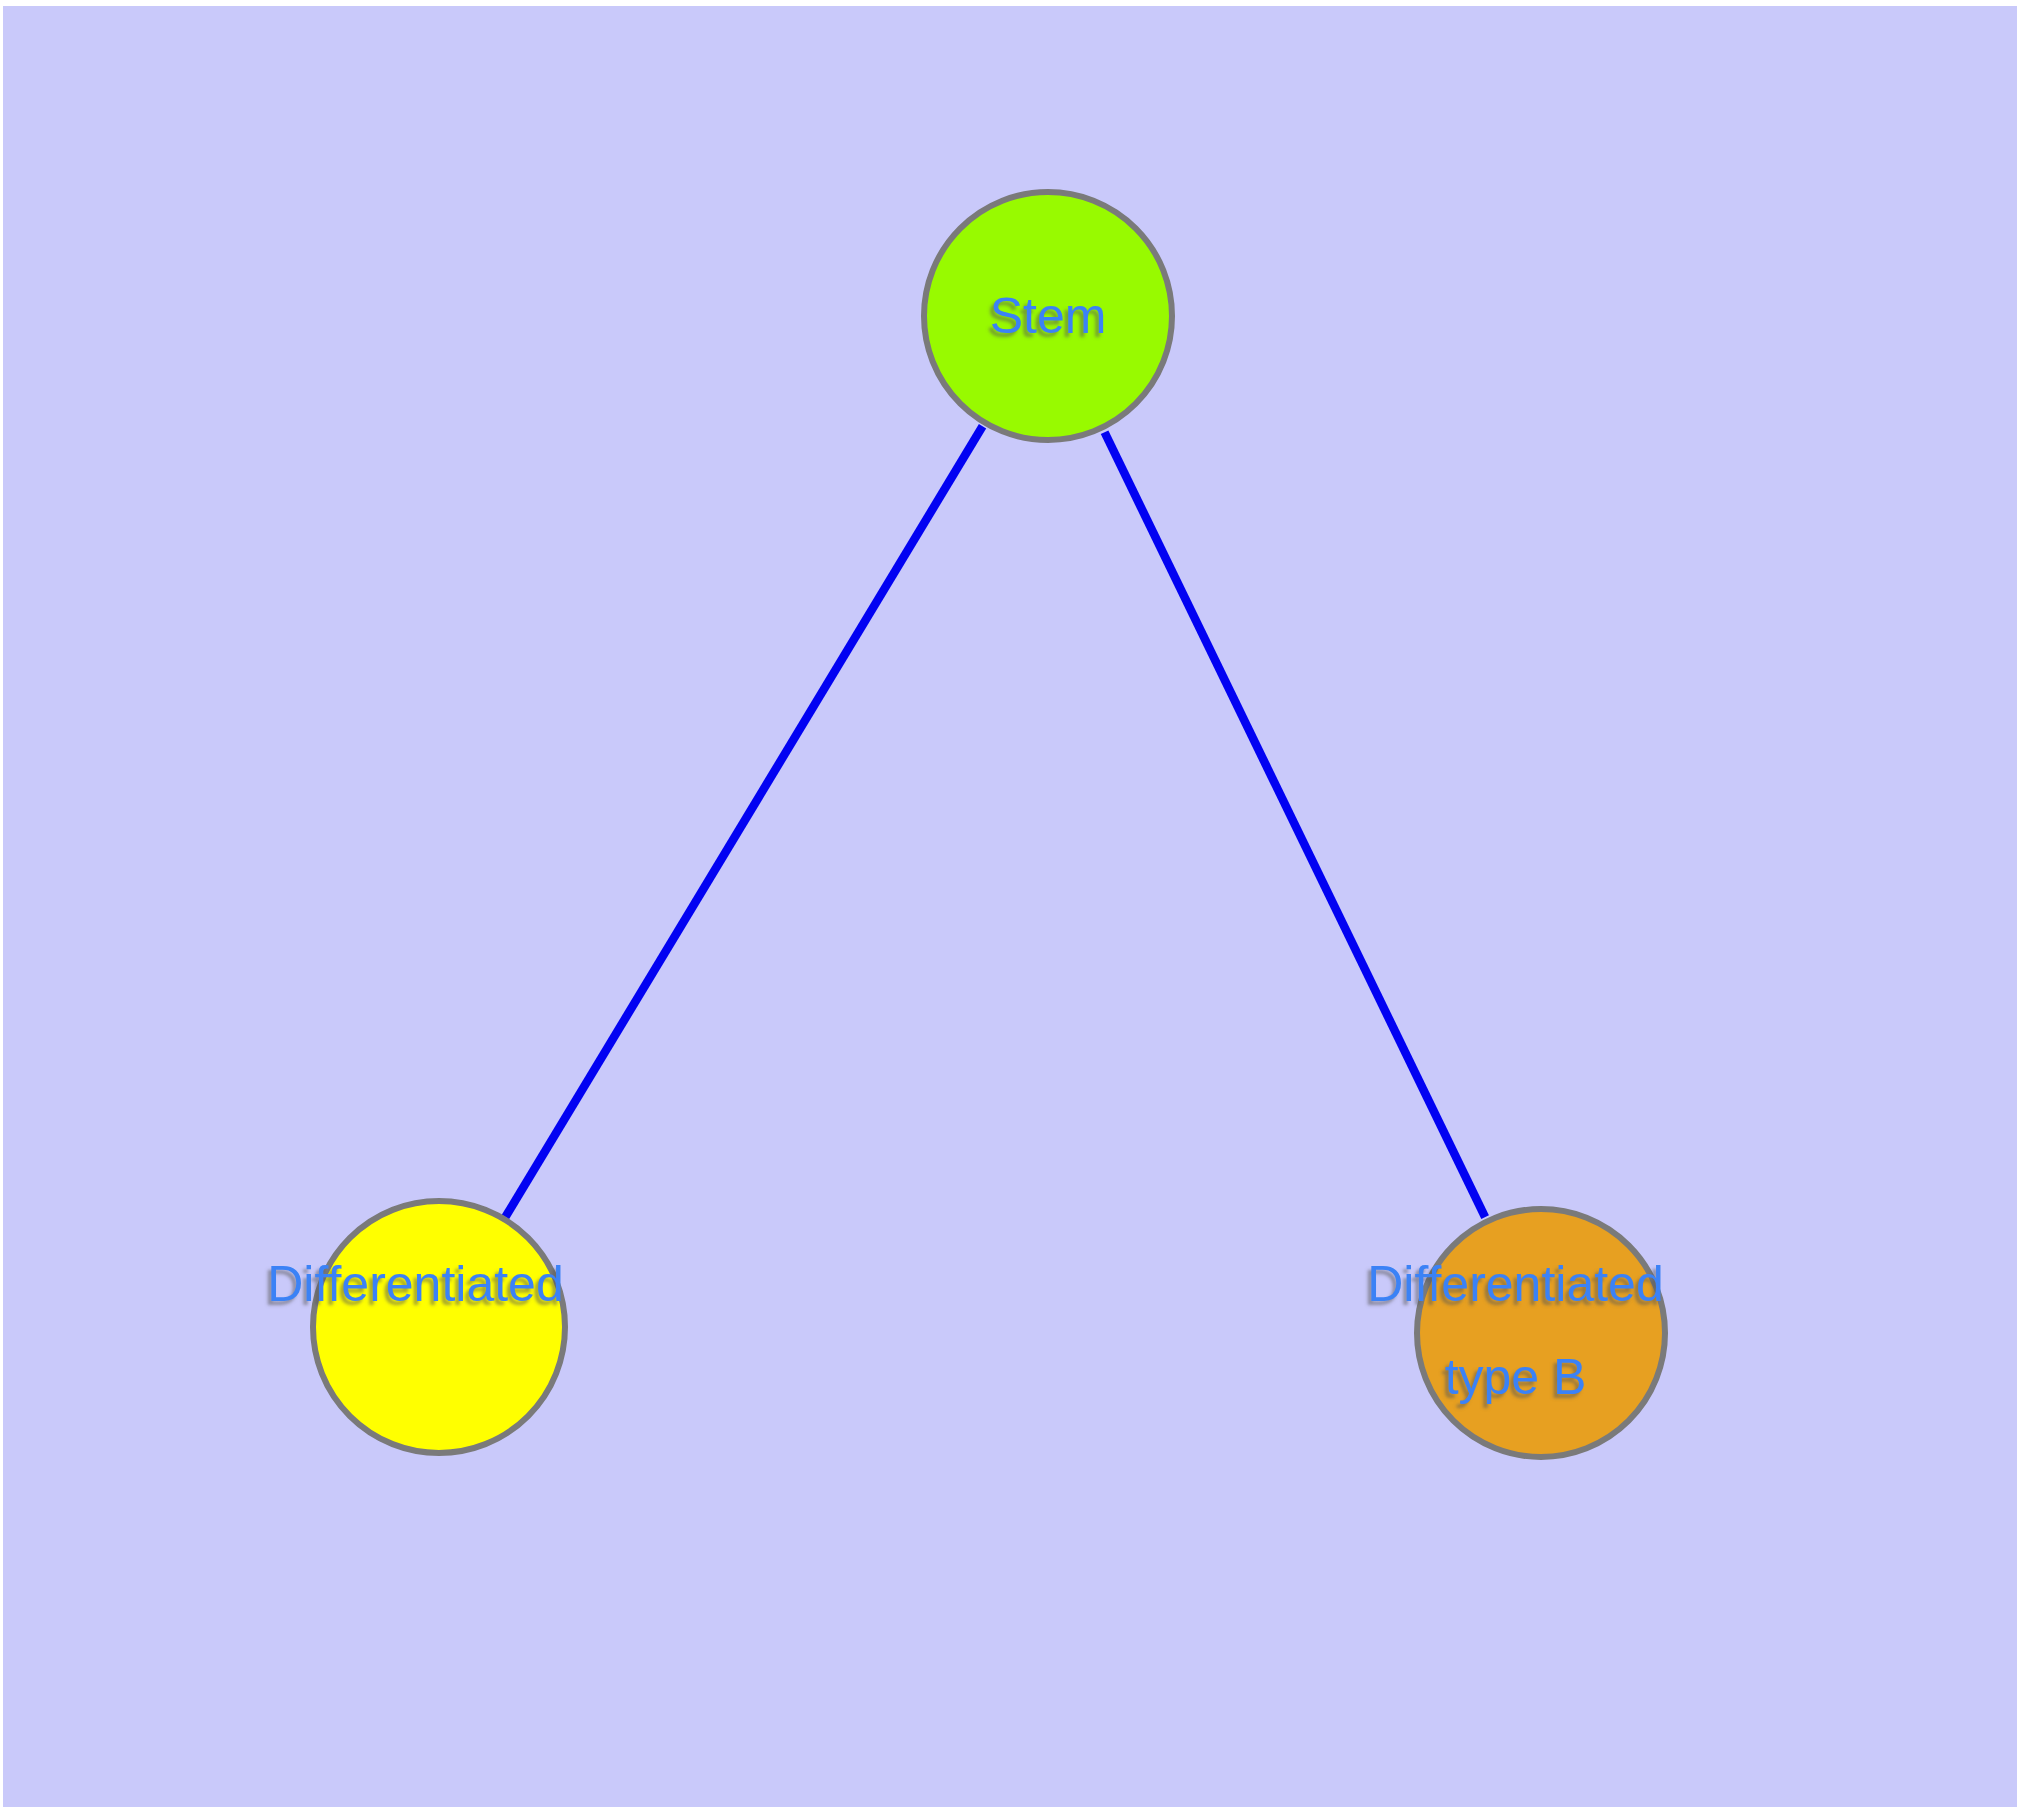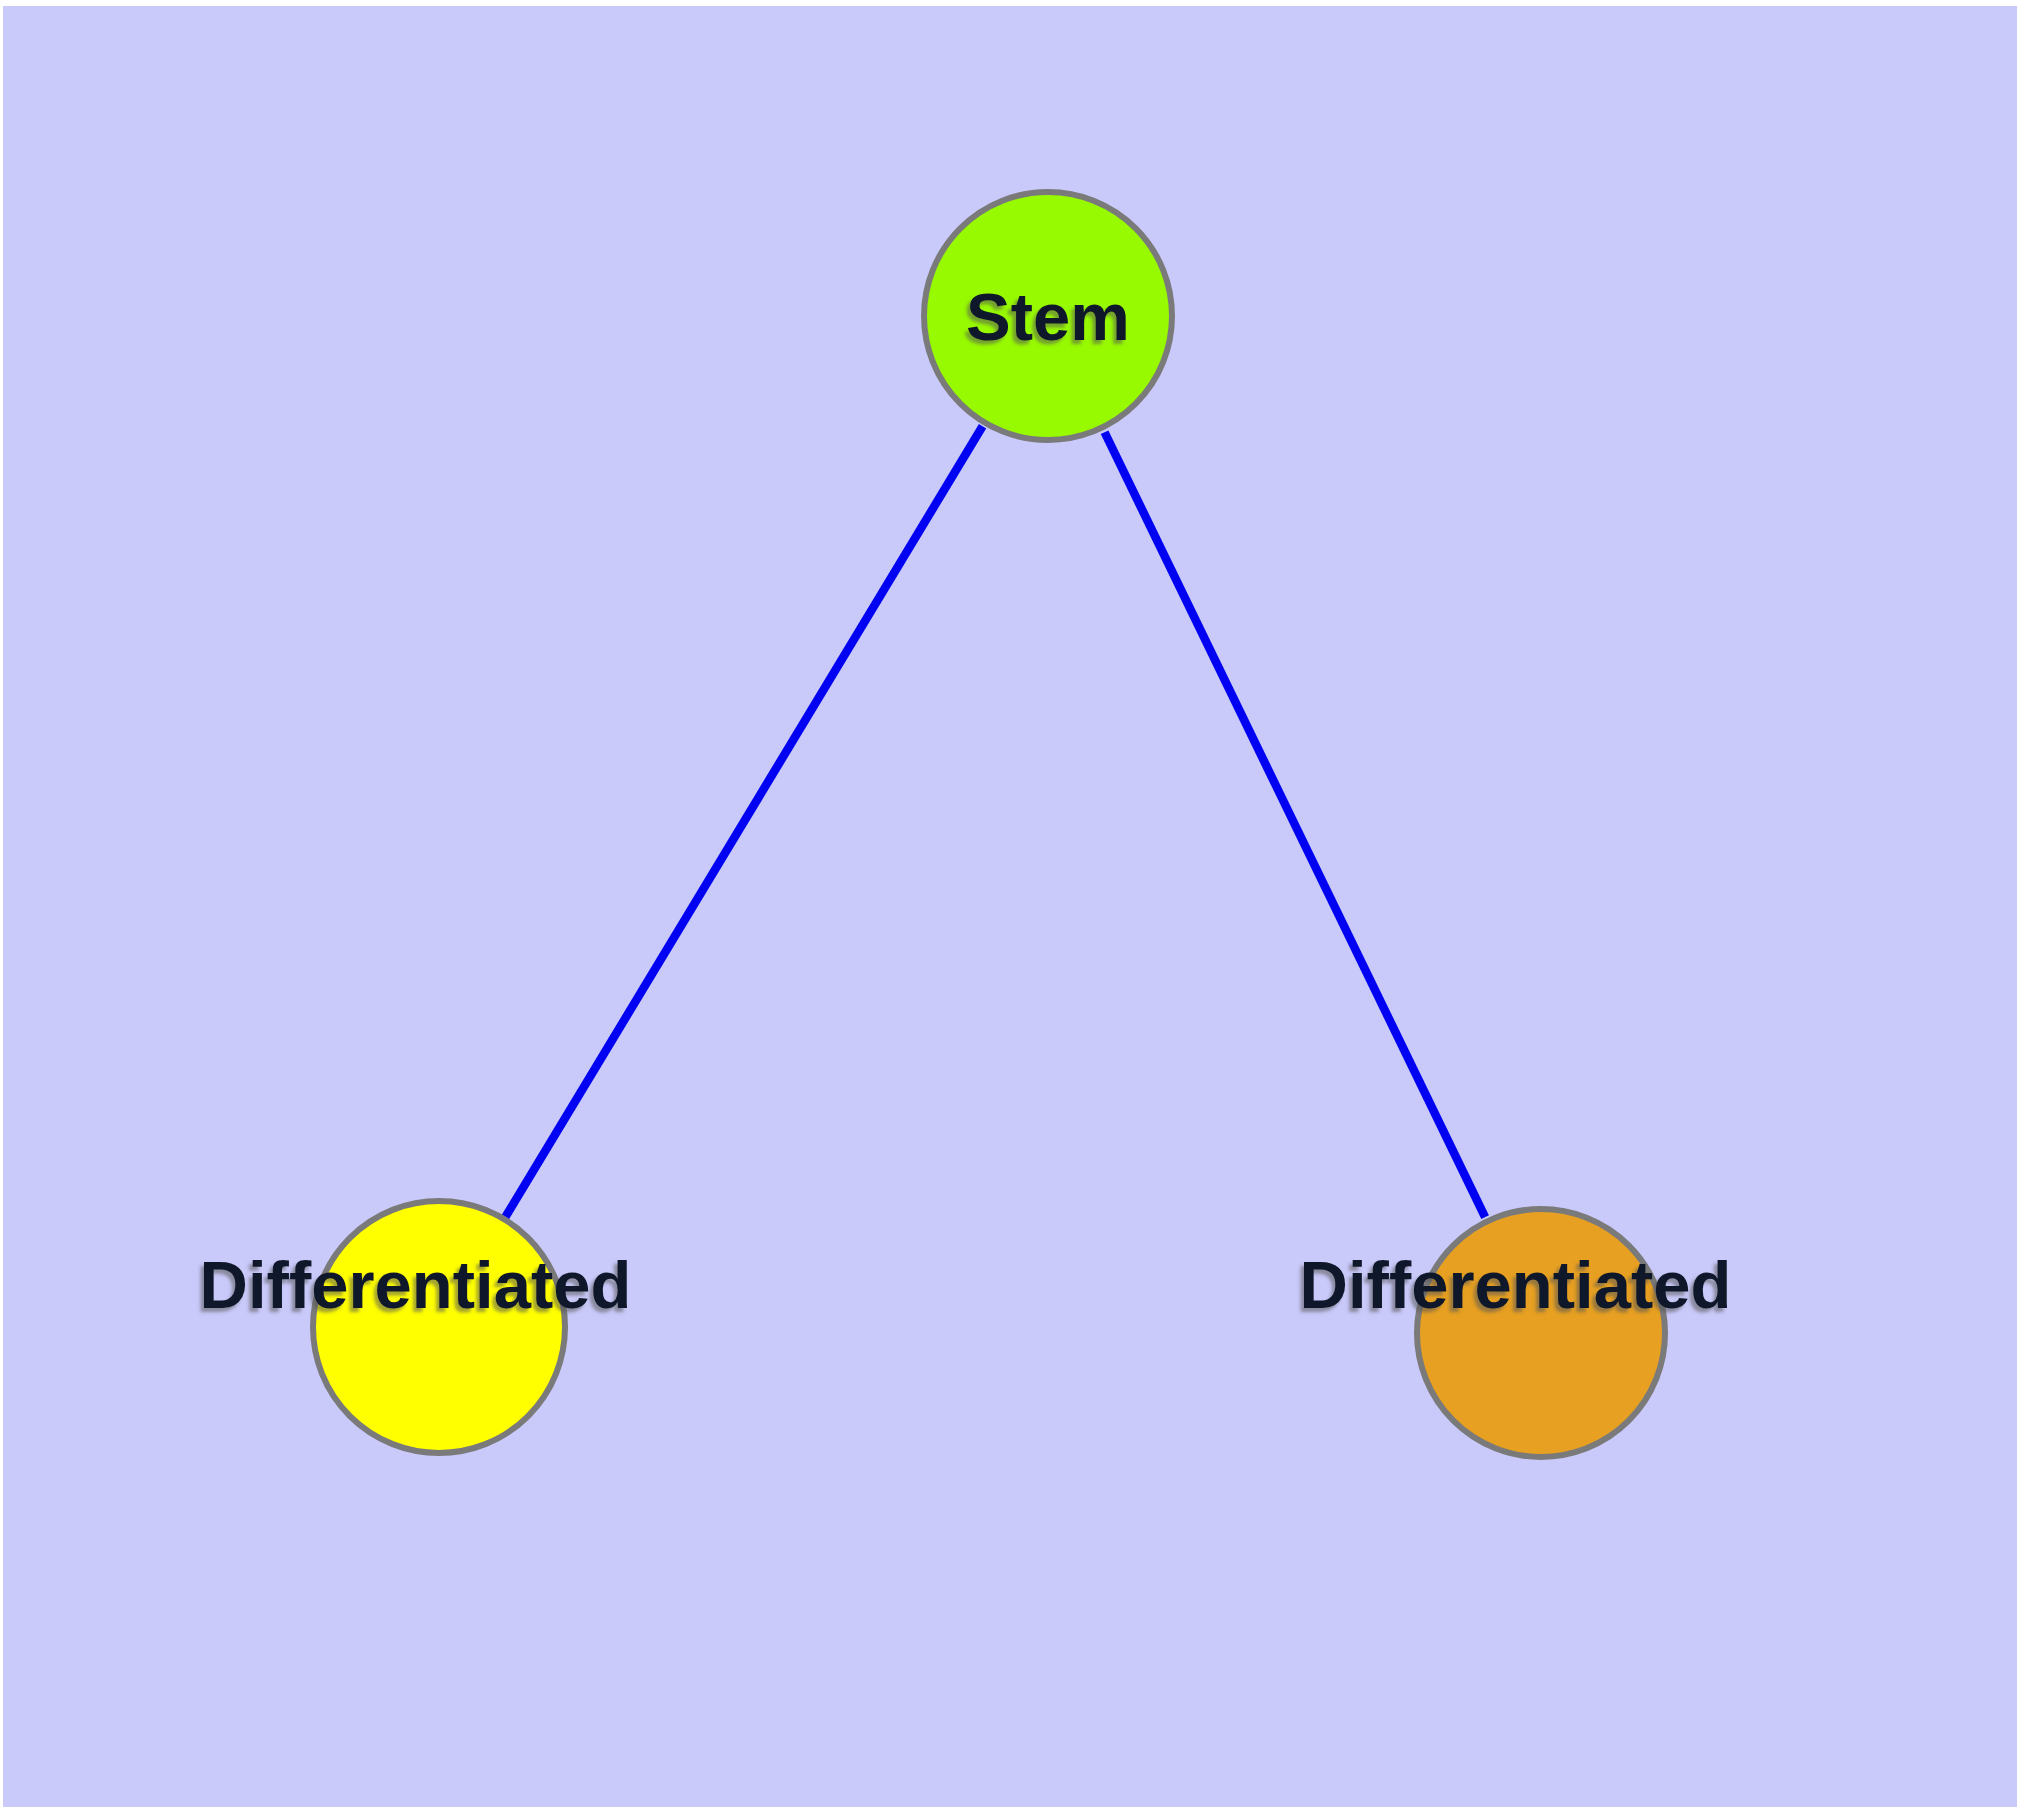--- a/index.html
+++ b/index.html
@@ -34,23 +34,23 @@
     position: absolute;
     border-radius: 50%;
     border: 6.8px solid #7a7a7a;
     box-sizing: border-box;
   }
   .node-circle.stem   { left: 921px; top: 189px;  width: 254px; height: 254px; }
   .node-circle.type-a { left: 310px;  top: 1198px; width: 258px; height: 258px; }
   .node-circle.type-b { left: 1414px; top: 1206px; width: 254px; height: 254px; }
   .node-label {
     position: absolute;
-    color: #0f172a;
-    font-weight: 700;
-    font-size: 67px;
+    color: #3b82f6;
+    font-weight: 400;
+    font-size: 50px;
     line-height: 93px;
     text-align: center;
     white-space: nowrap;
     text-shadow: -3.4px 4.2px 3.4px rgba(85,85,85,0.55);
   }
   .node-label.stem {
     left: 921px; top: 189px;
     width: 254px; height: 254px;
     display: flex;
     align-items: center;
@@ -81,16 +81,17 @@
   <div class="node-label stem">
     <span class="label-line">Stem</span>
   </div>
 
   <div class="node-label type-a">
     <span class="label-line">Differentiated</span>
   </div>
 
   <div class="node-label type-b">
     <span class="label-line">Differentiated</span>
+    <span class="label-line">type B</span>
   </div>
 
 </div>
 
 
 </body></html>

